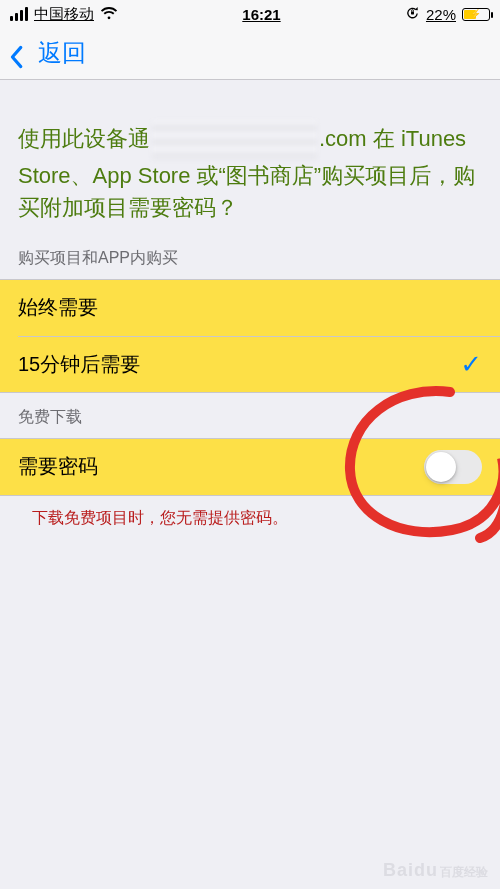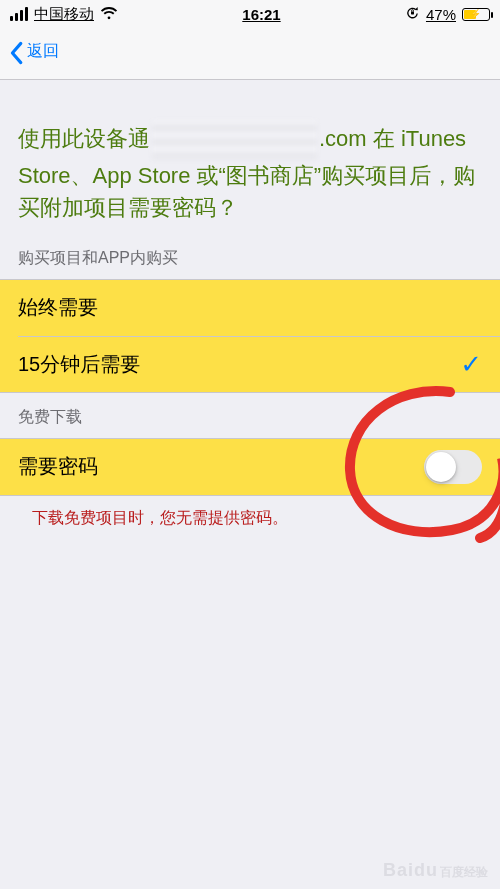--- a/index.html
+++ b/index.html
@@ -41,21 +41,21 @@
     
     .nav-bar {
       height: 54px;
       background: #f7f7f8;
       border-bottom: 1px solid #c8c7cc;
       display:flex;
       align-items:center;
       position:relative;
       padding: 0 8px;
     }
-    .back { display:flex; align-items:flex-start; color:#007aff; font-size:16px; gap:3px;}
+    .back { display:flex; align-items:flex-end; color:#007aff; font-size:24px; gap:14px;}
     .back svg{stroke:#007aff;}
     .nav-title{
       position:absolute;left:0;right:0;text-align:center;font-size:22px;font-weight:600;
       pointer-events:none;
     }
     
     .desc { padding: 40px 18px 10px 18px; font-size:22px; color:#4d7c0f; line-height:1.45;}
     .desc .blur {
       display:inline-block;
       width:165px; height:40px;
@@ -118,21 +118,21 @@
   <div class="status-center">16:21</div>
   <div class="status-right">
     <span class="lock-rot">
       <svg width="15" height="15" viewBox="0 0 16 16">
           <path fill="none" stroke="#000" stroke-width="1.4" d="M13 9a5 5 0 11-1.7-4.2"></path>
           <path d="M13.4 2.2l.2 3.3-3.3-.2z" fill="#000"></path>
           <rect x="6.4" y="7" width="3.2" height="3" rx="0.6" fill="#000"></rect>
           <path d="M7 7V6a1 1 0 012 0v1" fill="none" stroke="#000" stroke-width="1"></path>
         </svg>
     </span>
-    <span>47%</span>
+    <span>22%</span>
     <span class="battery">
       <span class="fill"></span>
         <span class="bolt">⚡</span>
     </span>
   </div>
 </div>
 
 <div class="nav-bar">
   <div class="back">
     <svg width="16" height="24" viewBox="0 0 12 20" fill="none">

